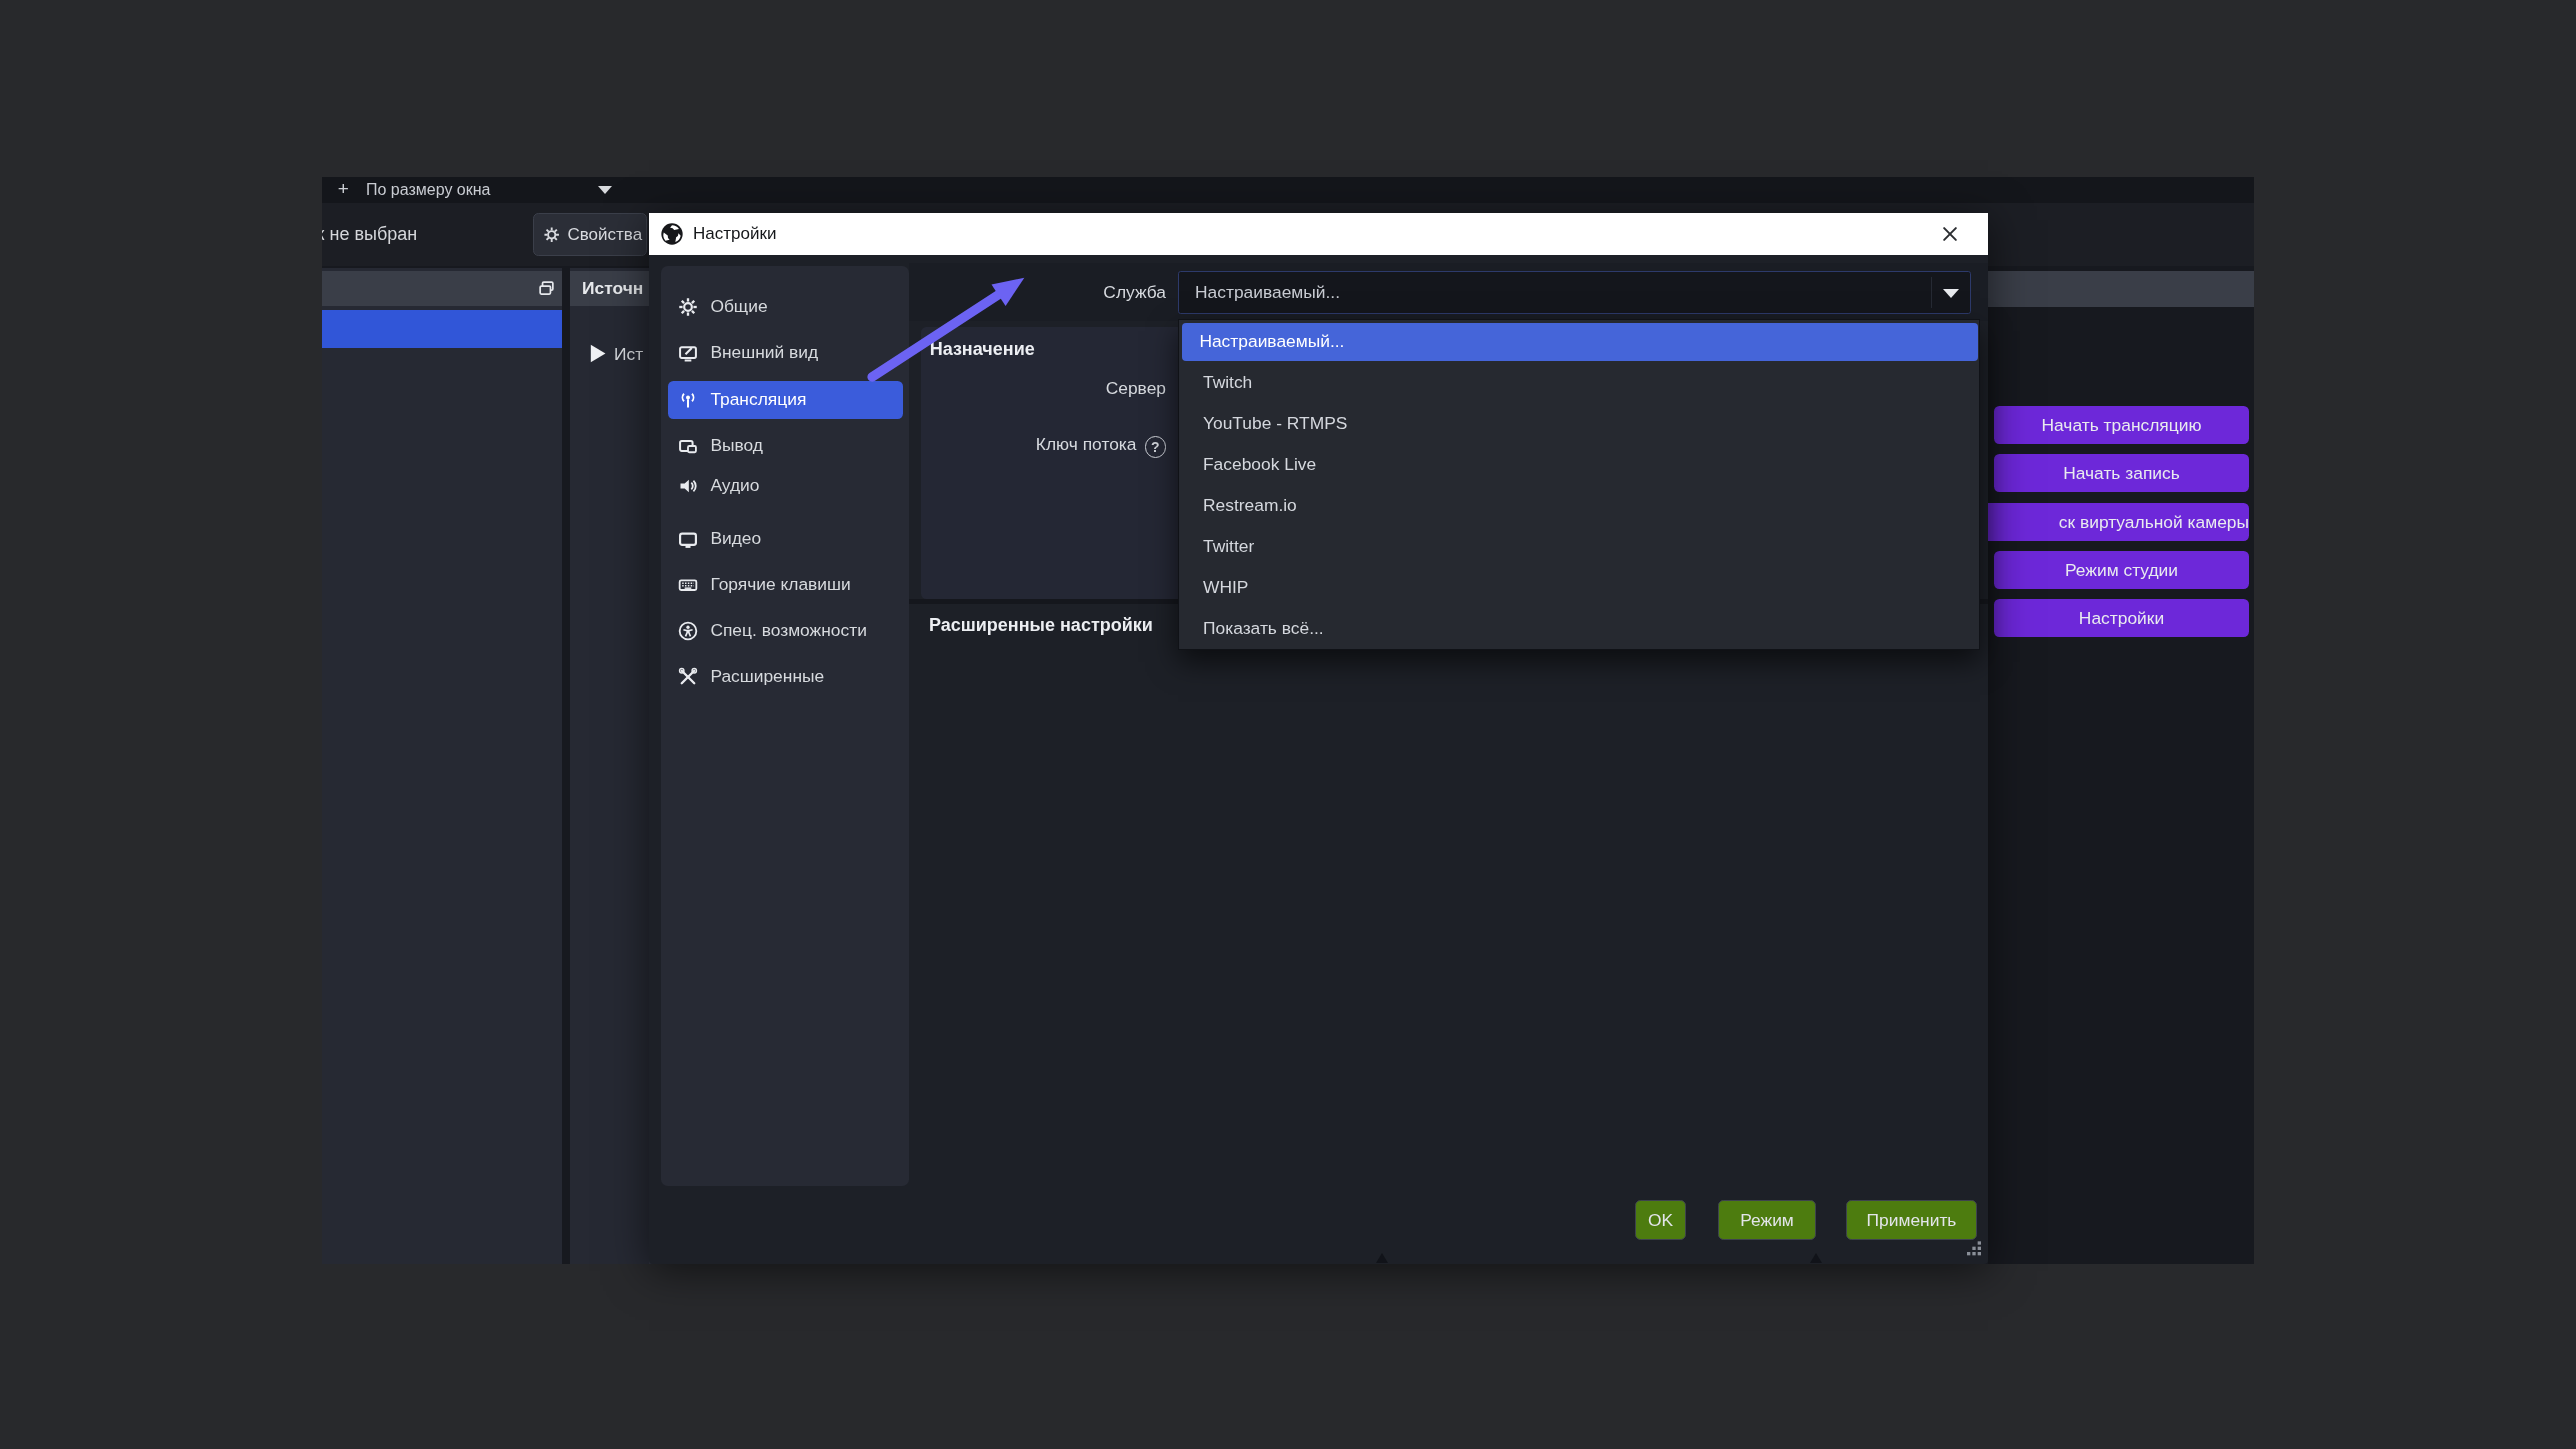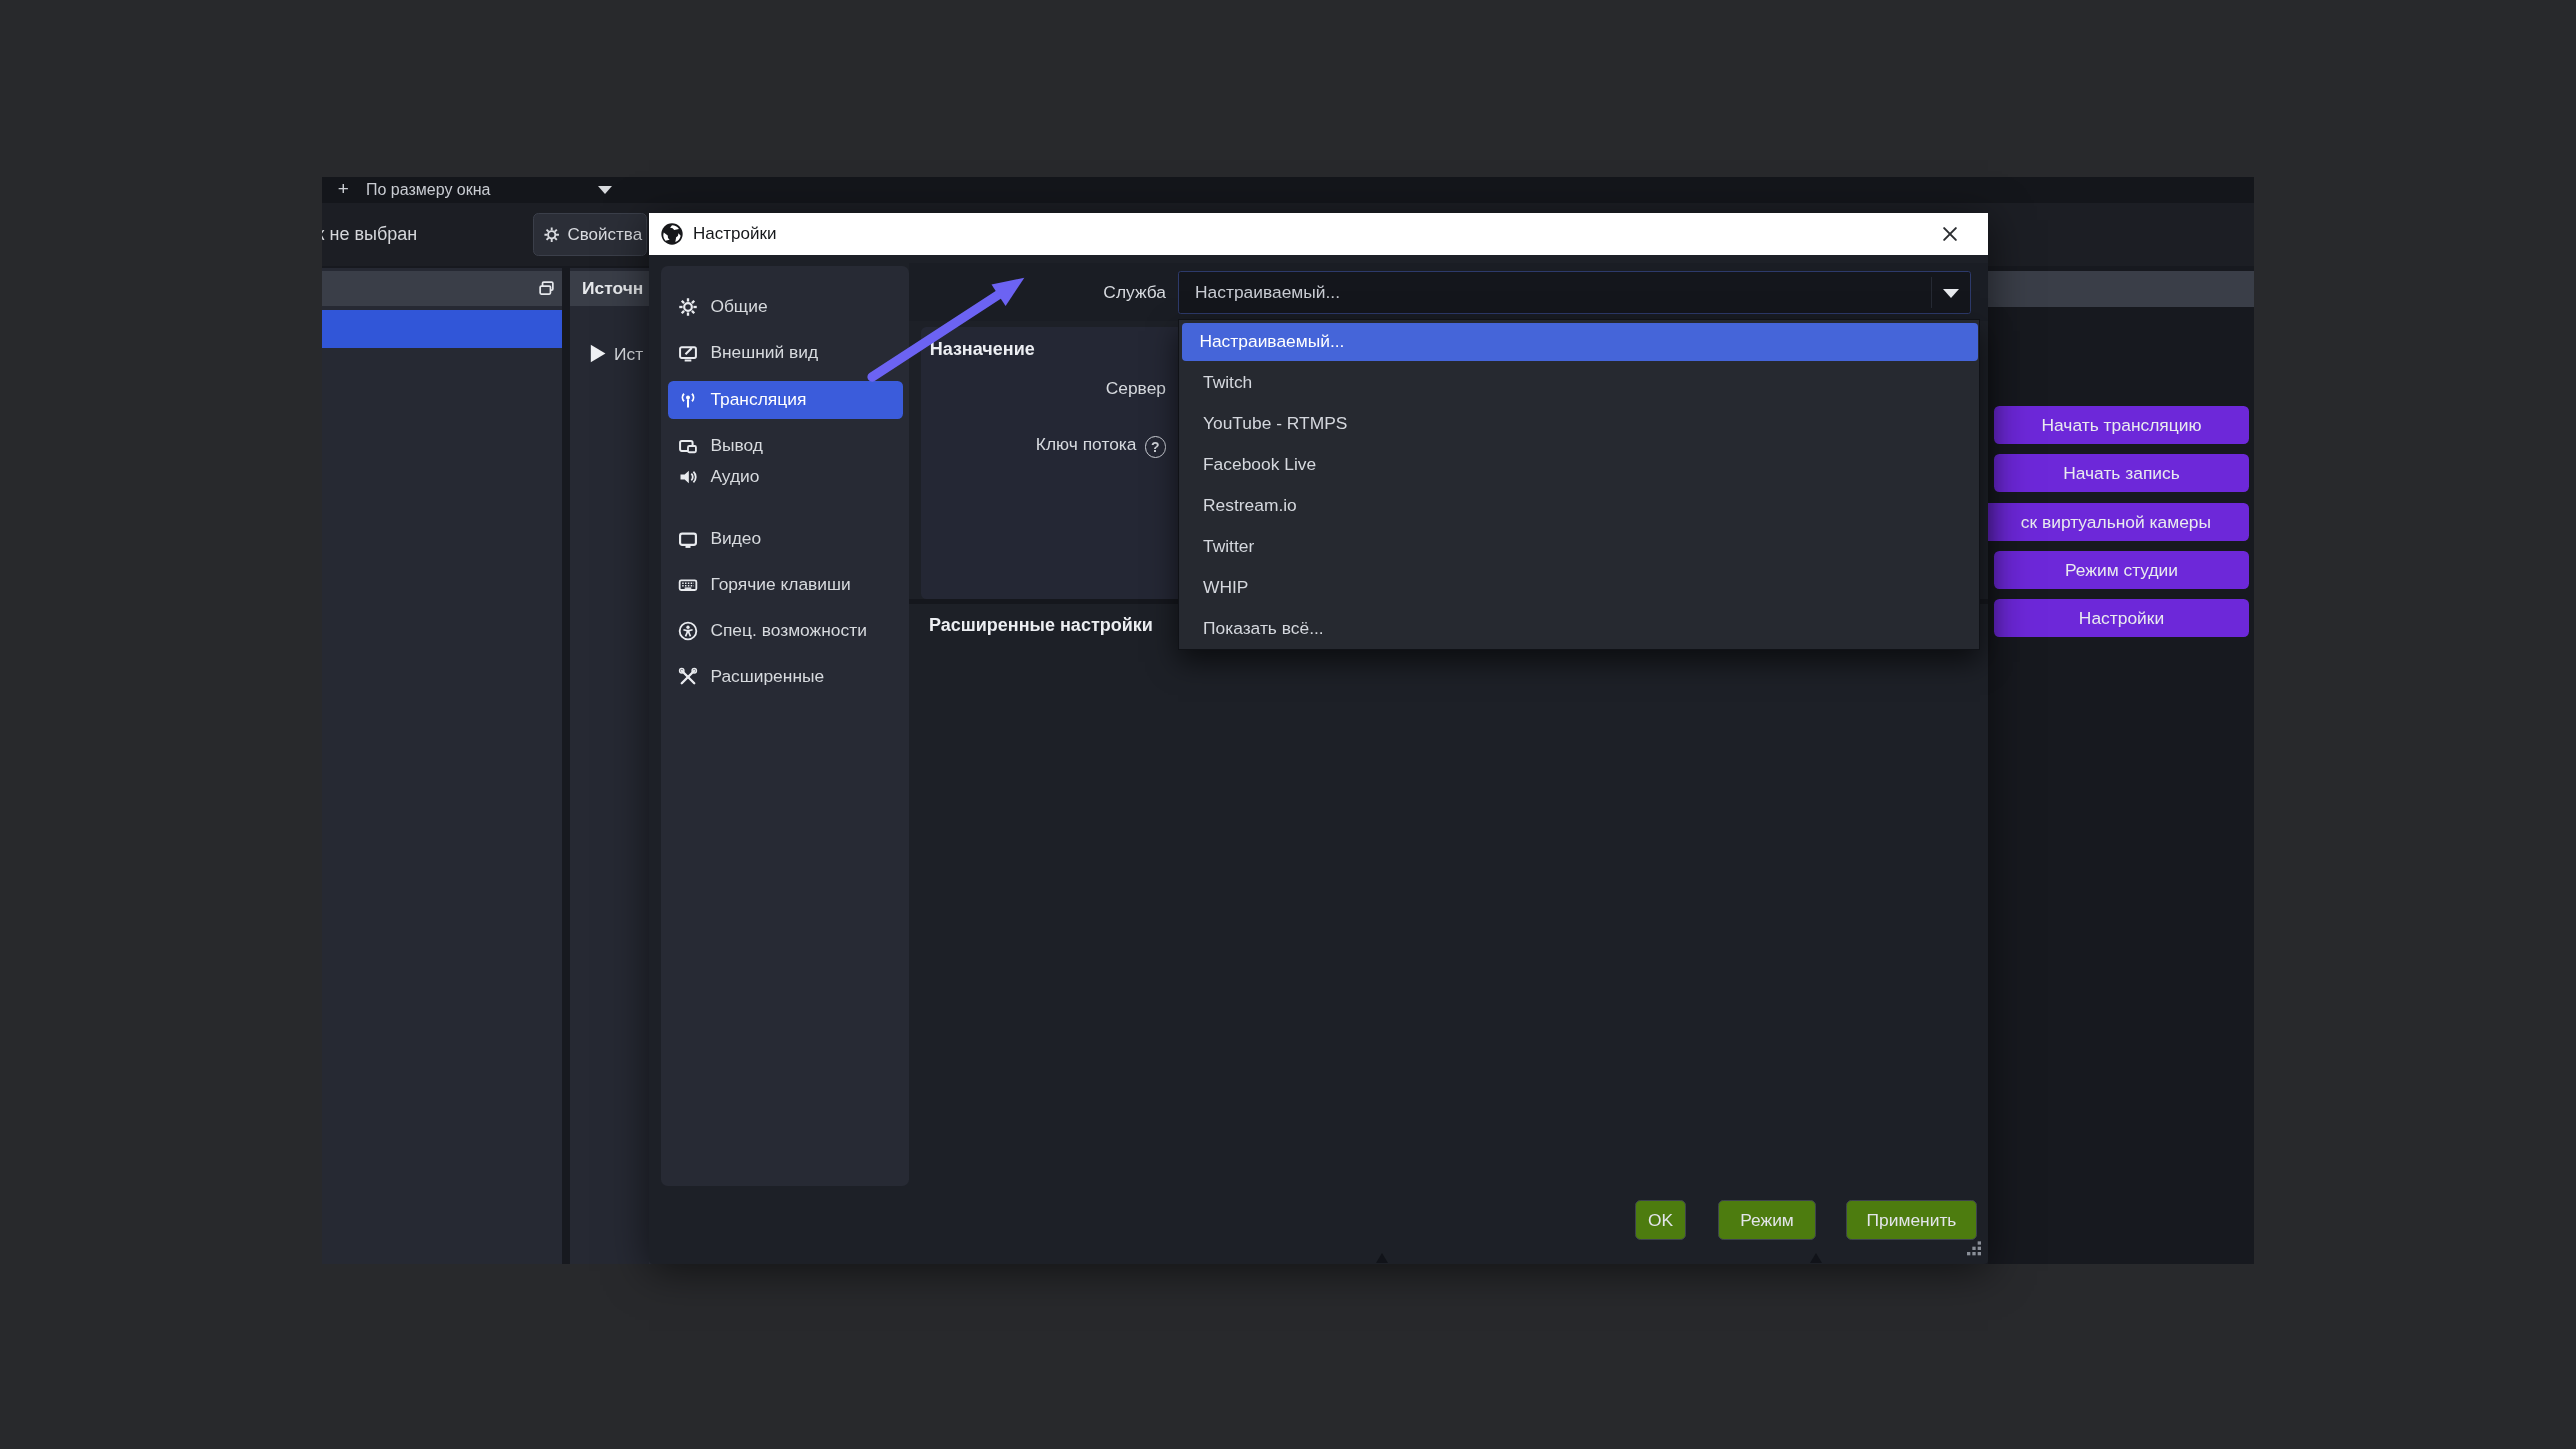--- a/index.html
+++ b/index.html
@@ -109,21 +109,21 @@
         </svg>
         <div class="rowtext abs" style="left:44px;">Ист</div>
       </div>
 
     </div>
 
     <div class="abs" style="left:1666px; top:91px; width:266px; height:996px;">
       <div class="phead abs" style="left:0; top:2.7px; width:266px; height:36px;"></div>
       <div class="dockbtn abs" style="left:6px; top:138px; width:255px; height:38px;">Начать трансляцию</div>
       <div class="dockbtn abs" style="left:6px; top:186px; width:255px; height:38px;">Начать запись</div>
-      <div class="dockbtn abs" style="left:-69px; top:235px; width:330px; height:38px; justify-content:flex-end; padding-right:38px;">ск виртуальной камеры</div>
+      <div class="dockbtn abs" style="left:-69px; top:235px; width:330px; height:38px; justify-content:flex-end; ">ск виртуальной камеры</div>
       <div class="dockbtn abs" style="left:6px; top:283px; width:255px; height:38px;">Режим студии</div>
       <div class="dockbtn abs" style="left:6px; top:331px; width:255px; height:38px;">Настройки</div>
     </div>
   </div>
 
   <div id="dialog" class="abs">
 
     <div class="titlebar abs">
       <svg width="24" height="24" viewBox="0 0 36 36" style="margin-left:10.7px;">
         <circle cx="18" cy="18" r="16" fill="#17181b"></circle>
@@ -176,21 +176,21 @@
           </svg>
           <span>Трансляция</span>
         </div>
         <div class="navitem abs" style="top:161px;">
           <svg width="20" height="20" viewBox="0 0 24 24">
             <rect x="2.5" y="6" width="15" height="12" rx="2" fill="none" stroke="#e9ebef" stroke-width="2.4"></rect>
             <rect x="12" y="12" width="9.5" height="7.5" rx="1.5" fill="#272a34" stroke="#e9ebef" stroke-width="2.2"></rect>
           </svg>
           <span>Вывод</span>
         </div>
-        <div class="navitem abs" style="top:192px;">
+        <div class="navitem abs" style="top:201px;">
           <svg width="20" height="20" viewBox="0 0 24 24">
             <polygon points="3,9 8,9 13,4.5 13,19.5 8,15 3,15" fill="#e9ebef"></polygon>
             <path d="M16 8 A5.5 5.5 0 0 1 16 16" fill="none" stroke="#e9ebef" stroke-width="2.2"></path>
             <path d="M18.5 5.5 A9 9 0 0 1 18.5 18.5" fill="none" stroke="#e9ebef" stroke-width="2.2"></path>
           </svg>
           <span>Аудио</span>
         </div>
         <div class="navitem abs" style="top:254px;">
           <svg width="20" height="20" viewBox="0 0 24 24">
             <rect x="2.5" y="5.5" width="19" height="13.5" rx="2.5" fill="none" stroke="#e9ebef" stroke-width="2.6"></rect>

